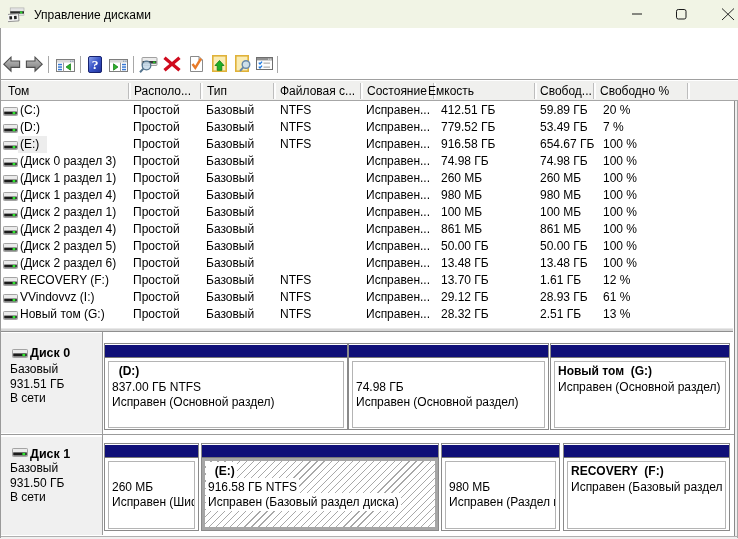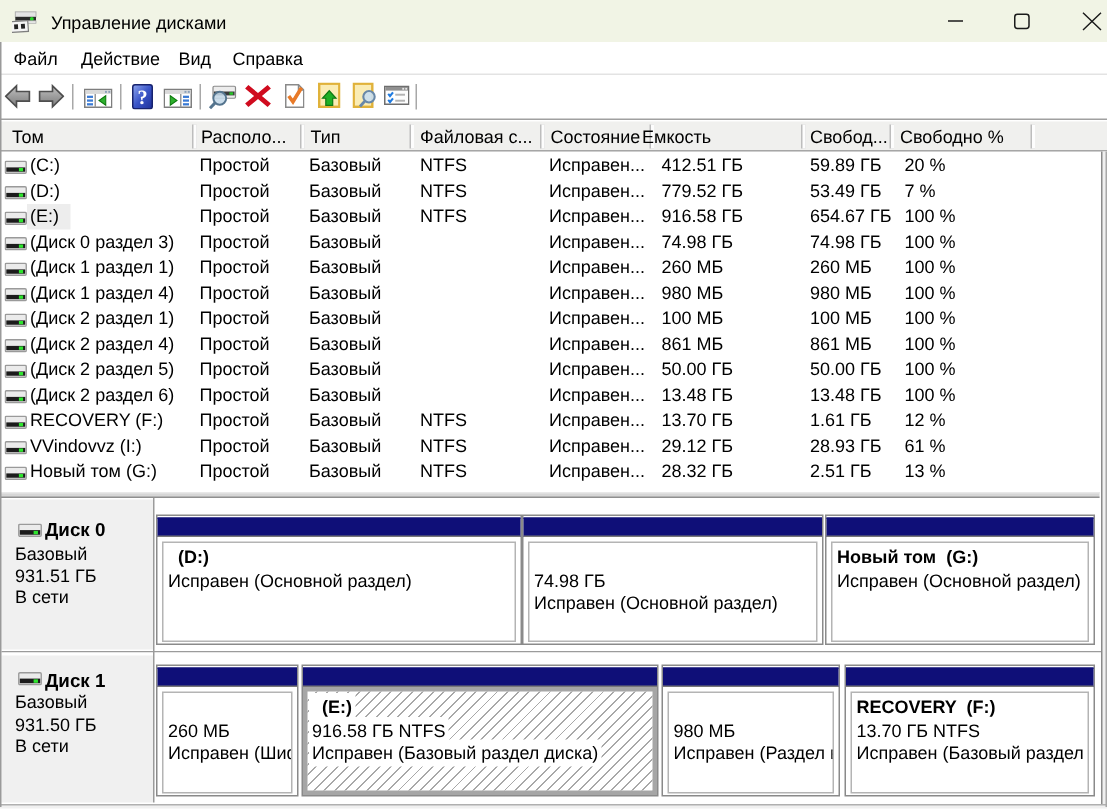--- a/index.html
+++ b/index.html
@@ -72,26 +72,20 @@
         <line x1="18" y1="14" x2="28" y2="14" stroke="#1a1a1a" stroke-width="1"></line>
       </svg>
 <svg class="capbtn" style="left:658px" viewBox="0 0 46 28">
         <rect x="18.5" y="9.5" width="9.5" height="9.5" rx="1.8" fill="none" stroke="#1a1a1a" stroke-width="1"></rect>
       </svg>
 <svg class="capbtn" style="left:705px" viewBox="0 0 46 28">
         <path d="M17 8.5 L29 20 M29 8.5 L17 20" stroke="#1a1a1a" stroke-width="0.95" fill="none"></path>
       </svg>
 </div>
 
-<div class="menubar">
-<span class="mi" style="left:9px">Файл</span>
-<span class="mi" style="left:54px">Действие</span>
-<span class="mi" style="left:119px">Вид</span>
-<span class="mi" style="left:155px">Справка</span>
-</div>
 
 <div class="toolbar"></div>
 <svg class="ticon" style="left:3px;top:56px" width="18" height="17" viewBox="0 0 18 17">
   <defs>
         <linearGradient id="gar" x1="0" y1="0" x2="0" y2="1">
     <stop offset="0" stop-color="#c2c2c2"></stop>
           <stop offset="0.55" stop-color="#9a9a9a"></stop>
           <stop offset="1" stop-color="#7e7e7e"></stop>
   </linearGradient>
       </defs>
@@ -376,20 +370,21 @@
 <span class="dlname">Диск 1</span>
 <div class="dltxt" style="top:24px">Базовый<br>931.50 ГБ<br>В сети</div>
   </div>
 <div style="position:absolute;left:1px;top:434px;width:733px;height:1px;background:#9b9b9b"></div>
 <div style="position:absolute;left:1px;top:435px;width:733px;height:1px;background:#ffffff"></div>
 <div style="position:absolute;left:102px;top:332px;width:1px;height:203px;background:#9b9b9b"></div>
 <div class="part" style="left:104px;top:343px;width:244px;height:87px">
 <div class="pband"></div>
     <div class="pinner">
       <div class="pl1">&nbsp;&nbsp;(D:)</div>
+      <div class="pl2">837.00 ГБ NTFS</div>
       <div class="pl2">Исправен (Основной раздел)</div>
     </div>
   </div>
 <div class="part" style="left:348px;top:343px;width:201px;height:87px">
 <div class="pband"></div>
     <div class="pinner">
       <div class="pl1">&nbsp;</div>
       <div class="pl2">74.98 ГБ</div>
       <div class="pl2">Исправен (Основной раздел)</div>
     </div>
@@ -422,21 +417,20 @@
     <div class="pinner">
       <div class="pl1">&nbsp;</div>
       <div class="pl2">980 МБ</div>
       <div class="pl2">Исправен (Раздел восстановления)</div>
     </div>
   </div>
 <div class="part" style="left:563px;top:443px;width:167px;height:88px">
 <div class="pband"></div>
     <div class="pinner">
       <div class="pl1">RECOVERY  (F:)</div>
-      <div class="pl2">13.70 ГБ NTFS</div>
       <div class="pl2">Исправен (Базовый раздел диска)</div>
     </div>
   </div>
 
 <div class="frame-r"></div>
 <div class="frame-b"></div>
 <div class="eborder" style="left:0;top:28px;width:1px;height:510px"></div>
 <div class="eborder" style="left:737px;top:101px;width:1px;height:437px;background:#a8a8a8"></div>
 
 </body></html>

